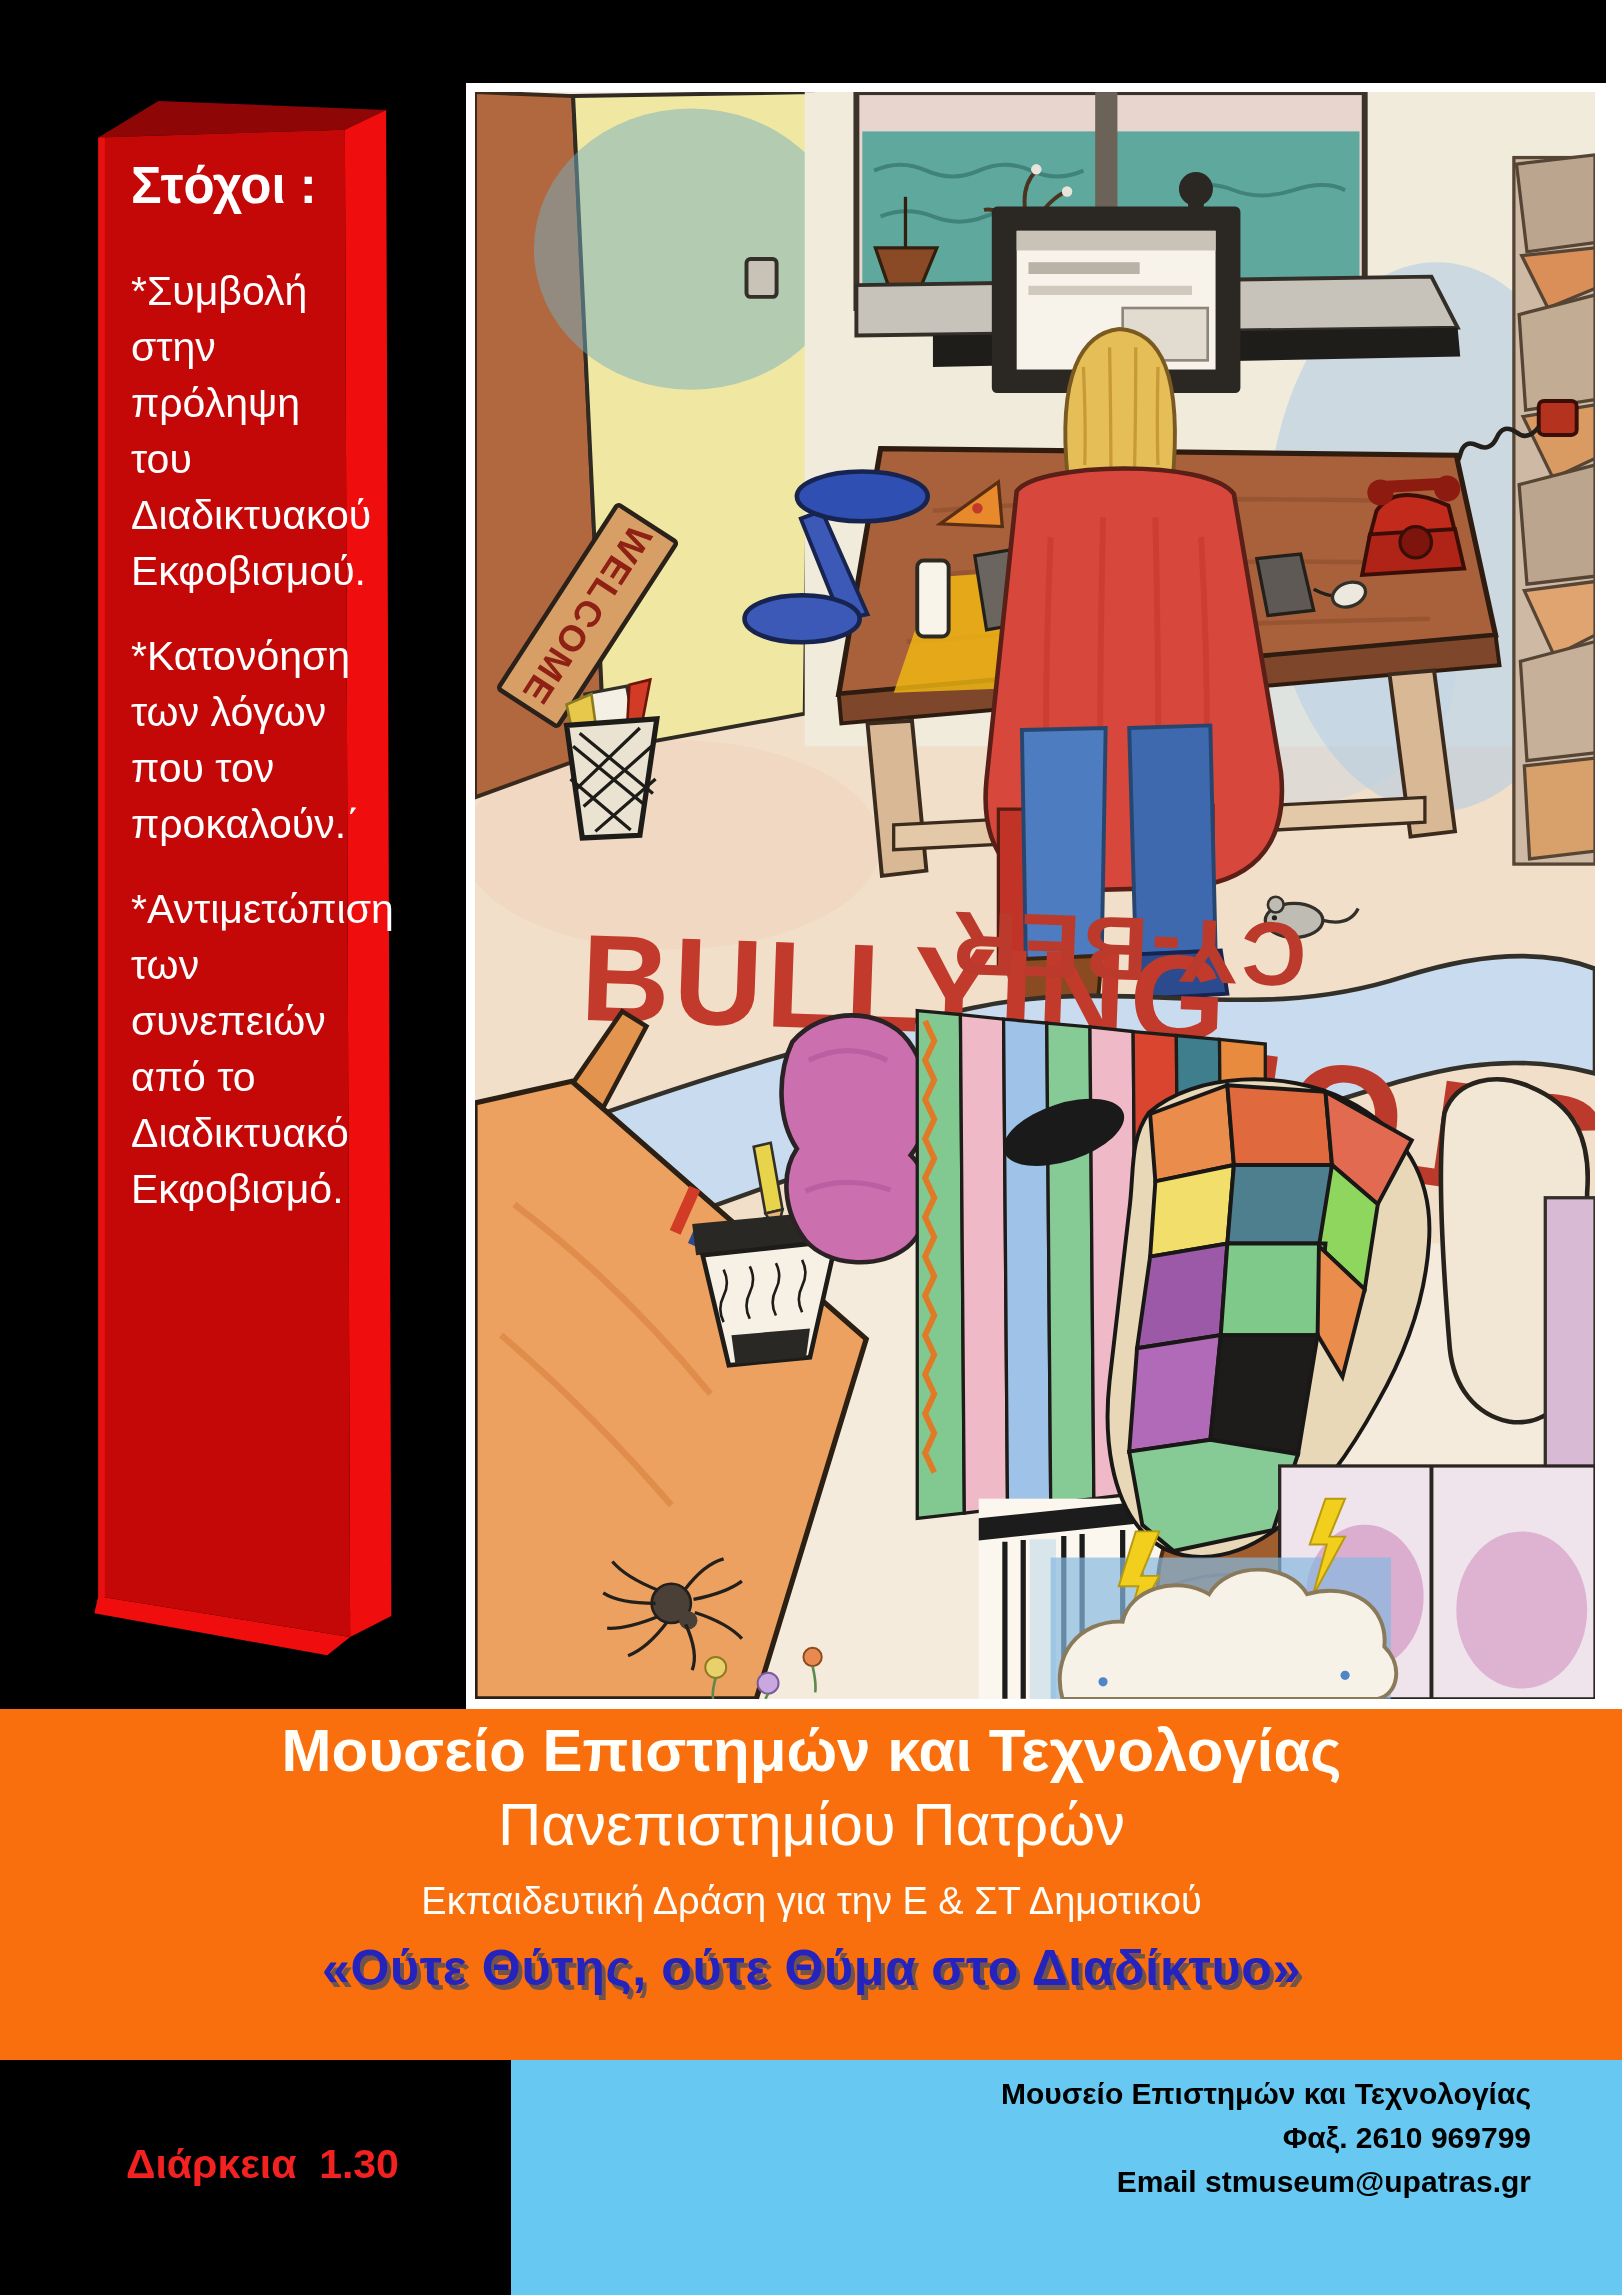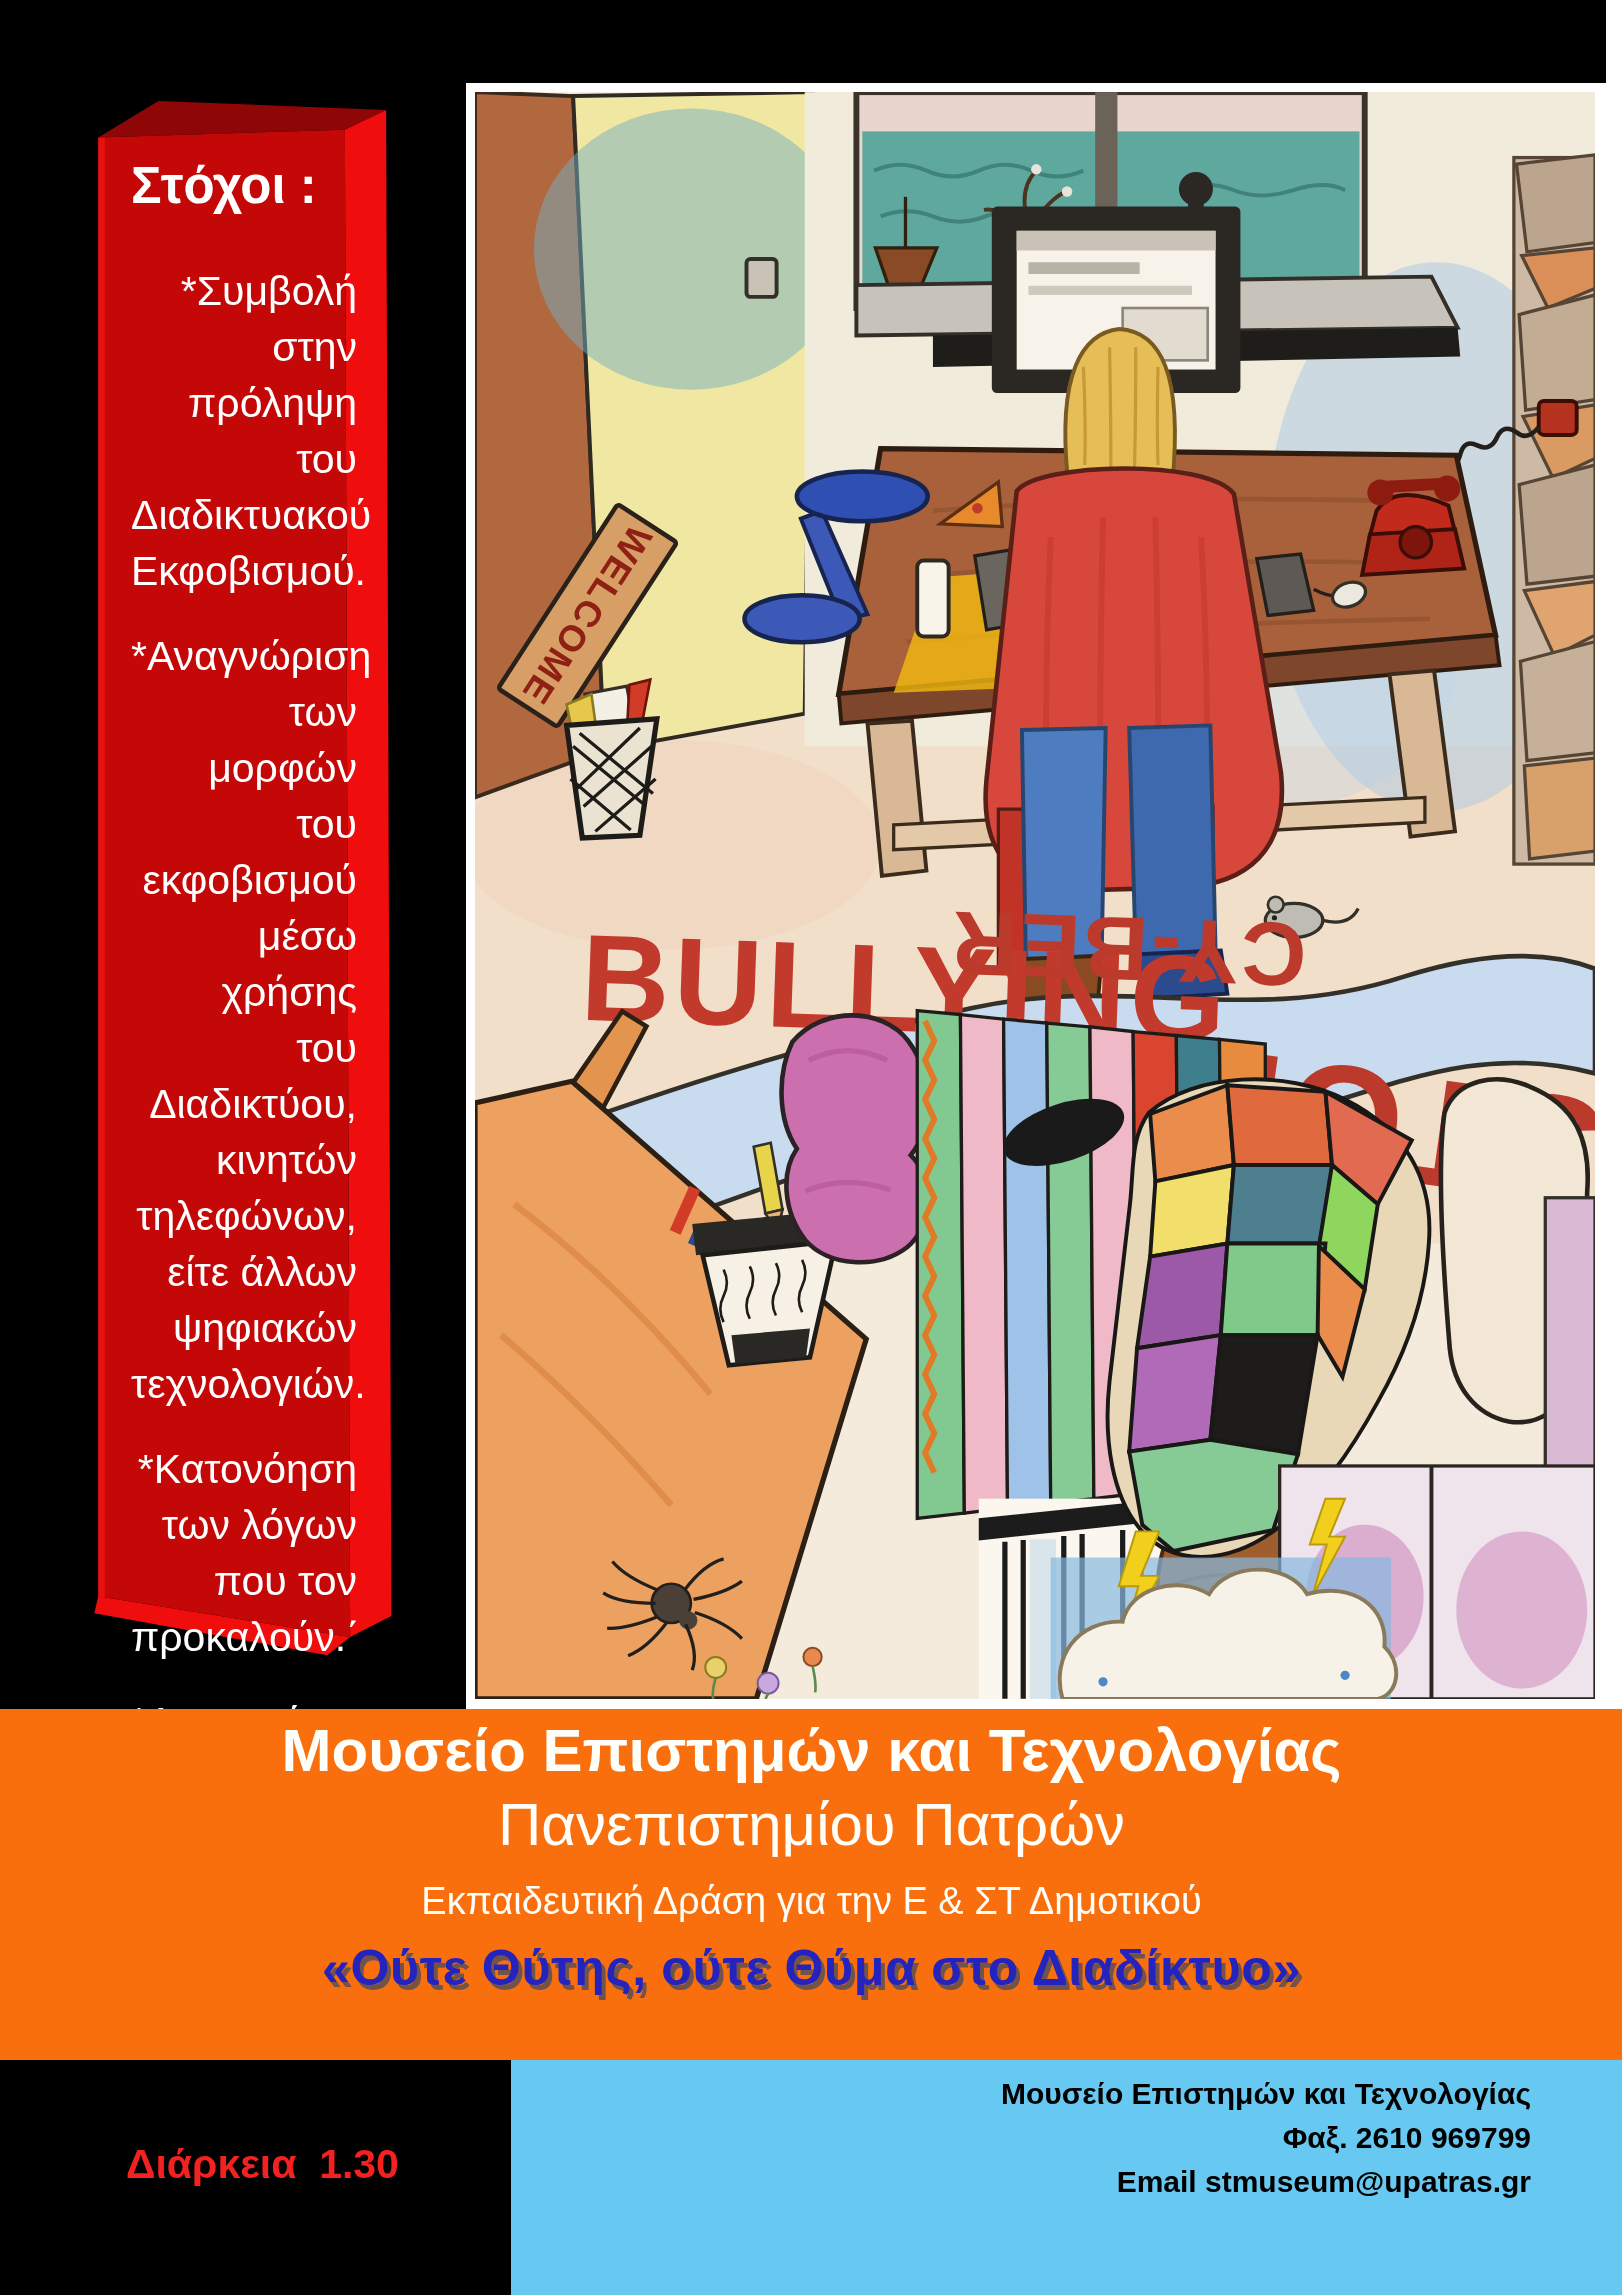--- a/index.html
+++ b/index.html
@@ -2,21 +2,21 @@
 <html style="font-size:10.5px"><head>
 <meta charset="utf-8">
 <style>
   html,body{margin:0;padding:0;background:#000;}
   .page{position:relative;width:1623px;height:2295px;background:#000;overflow:hidden;
         font-family:"Liberation Sans",sans-serif;}
   
   .goals-svg{position:absolute;left:93px;top:97px;}
   .goals-text{position:absolute;left:131px;top:156px;width:226px;color:#fff;}
   .goals-title{font-size:51px;font-weight:700;margin:0 0 48px 0;}
-  .goals-item{font-size:41px;line-height:56px;white-space:pre-line;margin:0 0 29px 0;text-align:right;}
+  .goals-item{font-size:41px;line-height:56px;white-space:pre-line;margin:0 0 29px 0;}
   
   .photo{position:absolute;left:466px;top:83px;width:1157px;height:1626px;background:#fff;
          box-sizing:border-box;padding:9.2px 28px 9.8px 8.5px;}
   .top-sliver{position:absolute;left:1606px;top:0;width:16.4px;height:92px;background:#fff;}
   
   .banner{position:absolute;left:0;top:1709px;width:1623px;height:351px;background:#F96F0E;}
   .banner-line{position:absolute;left:0;width:1623px;text-align:center;color:#FFFEF8;}
   .b1{top:6.5px;font-size:60px;font-weight:700;}
   .b2{top:81px;font-size:60px;font-weight:400;}
   .b3{top:171px;font-size:38px;font-weight:400;}
@@ -43,30 +43,20 @@
     <polygon points="8,2292 393,2354 358,2382 2,2318" fill="#F00D0D"></polygon>
     <polygon points="8,62 385,50 393,2354 8,2292" fill="#C40808"></polygon>
     <rect x="8" y="62" width="10" height="2232" fill="#E81010"></rect>
   </svg>
   <div class="goals-text">
     <p class="goals-title">Στόχοι :</p>
     <p class="goals-item">*Συμβολή στην
 πρόληψη του
 Διαδικτυακού
 Εκφοβισμού.</p>
-    <p class="goals-item">*Αναγνώριση
-των μορφών
-του εκφοβισμού
-μέσω  χρήσης
-του  Διαδικτύου,
-κινητών
-τηλεφώνων,
-είτε άλλων
-ψηφιακών
-τεχνολογιών.</p>
     <p class="goals-item">*Κατονόηση
 των λόγων
 που τον
 προκαλούν.΄</p>
     <p class="goals-item">*Αντιμετώπιση
 των συνεπειών
 από το
 Διαδικτυακό
 Εκφοβισμό.</p>
   </div>

